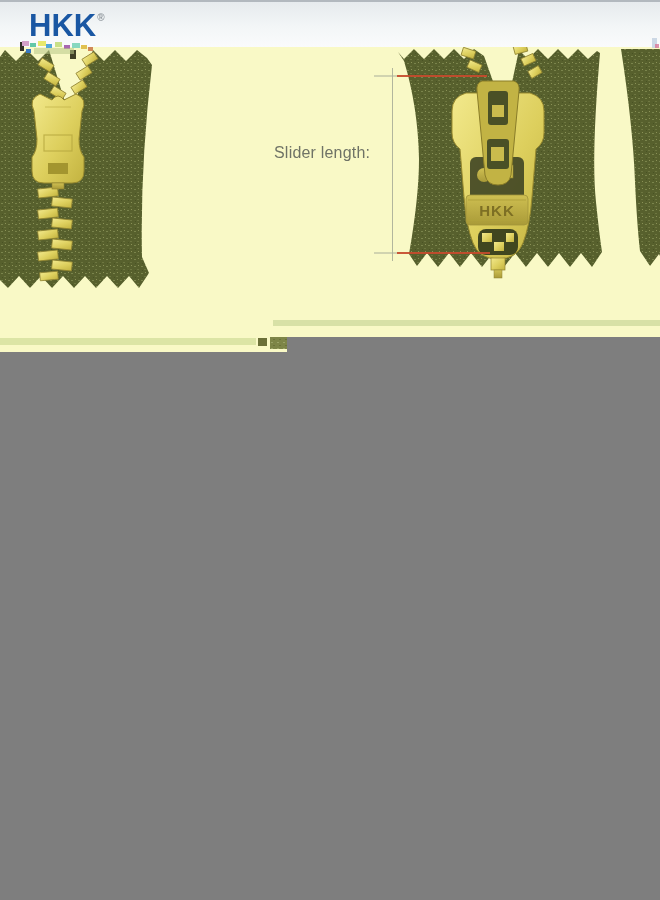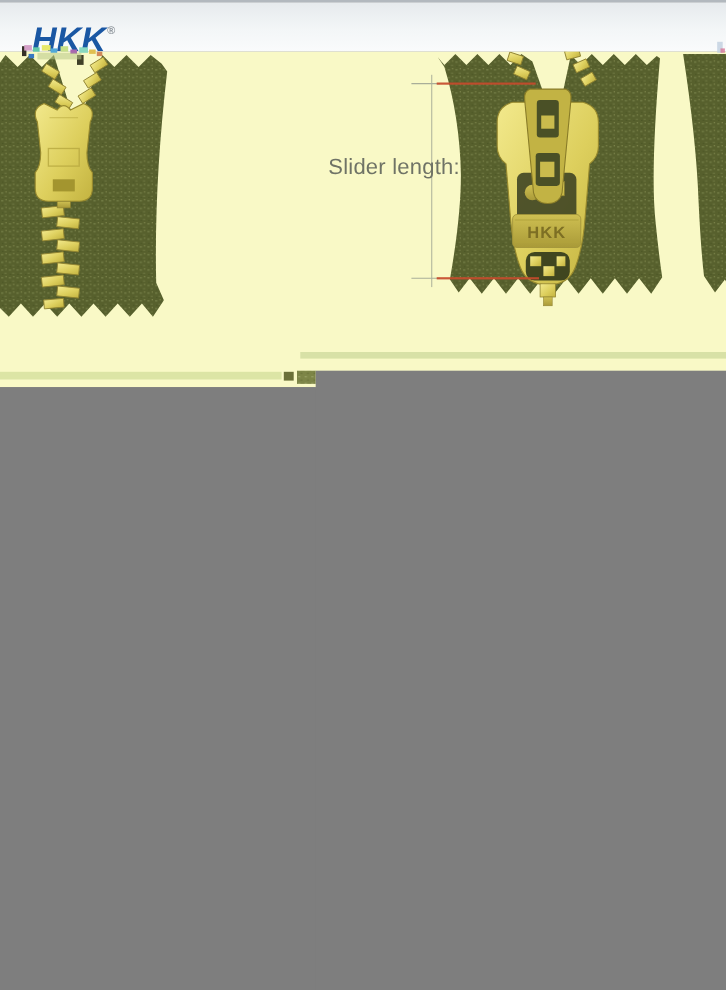--- a/index.html
+++ b/index.html
@@ -9,39 +9,38 @@
     background:var(--gray,#7e7e7e);
   }
   
   .header{
     position:absolute;left:0;top:0;width:660px;height:47px;
     background:linear-gradient(#e6eaed 0%,#f3f6f7 55%,#fafbfc 100%);
     border-top:2px solid #b2b8be;
     box-sizing:border-box;
   }
   .brand{
-    position:absolute;left:29px;top:16px;
+    position:absolute;left:29px;top:6px;
     font-size:31px;font-weight:bold;letter-spacing:0px;
     color:var(--brand,#1a57a3);
-    font-style:italic;
   }
   .brand sup{
     font-size:10px;color:#8f969c;font-weight:bold;
     position:relative;top:-4px;left:1px;
   }
   
   .photo-area{
     position:absolute;left:0;top:47px;width:660px;height:305px;
     background:var(--photo-bg,#f9f9c6);
   }
   .photo-svg{position:absolute;left:0;top:0;}
   
   .annotation{
-    position:absolute;left:258px;top:96px;width:160px;
-    text-align:right;color:#6f7366;font-size:20px;line-height:19px;
+    position:absolute;left:274px;top:96px;width:160px;
+    text-align:left;color:#6f7366;font-size:16px;line-height:19px;
     letter-spacing:0.2px;
   }
   
   .artifact{position:absolute;pointer-events:none;}
   .artifact span{position:absolute;display:block;}
   
   .gray-left{
     position:absolute;left:0;top:352px;width:287px;height:548px;
     background:var(--gray,#7e7e7e);
   }

